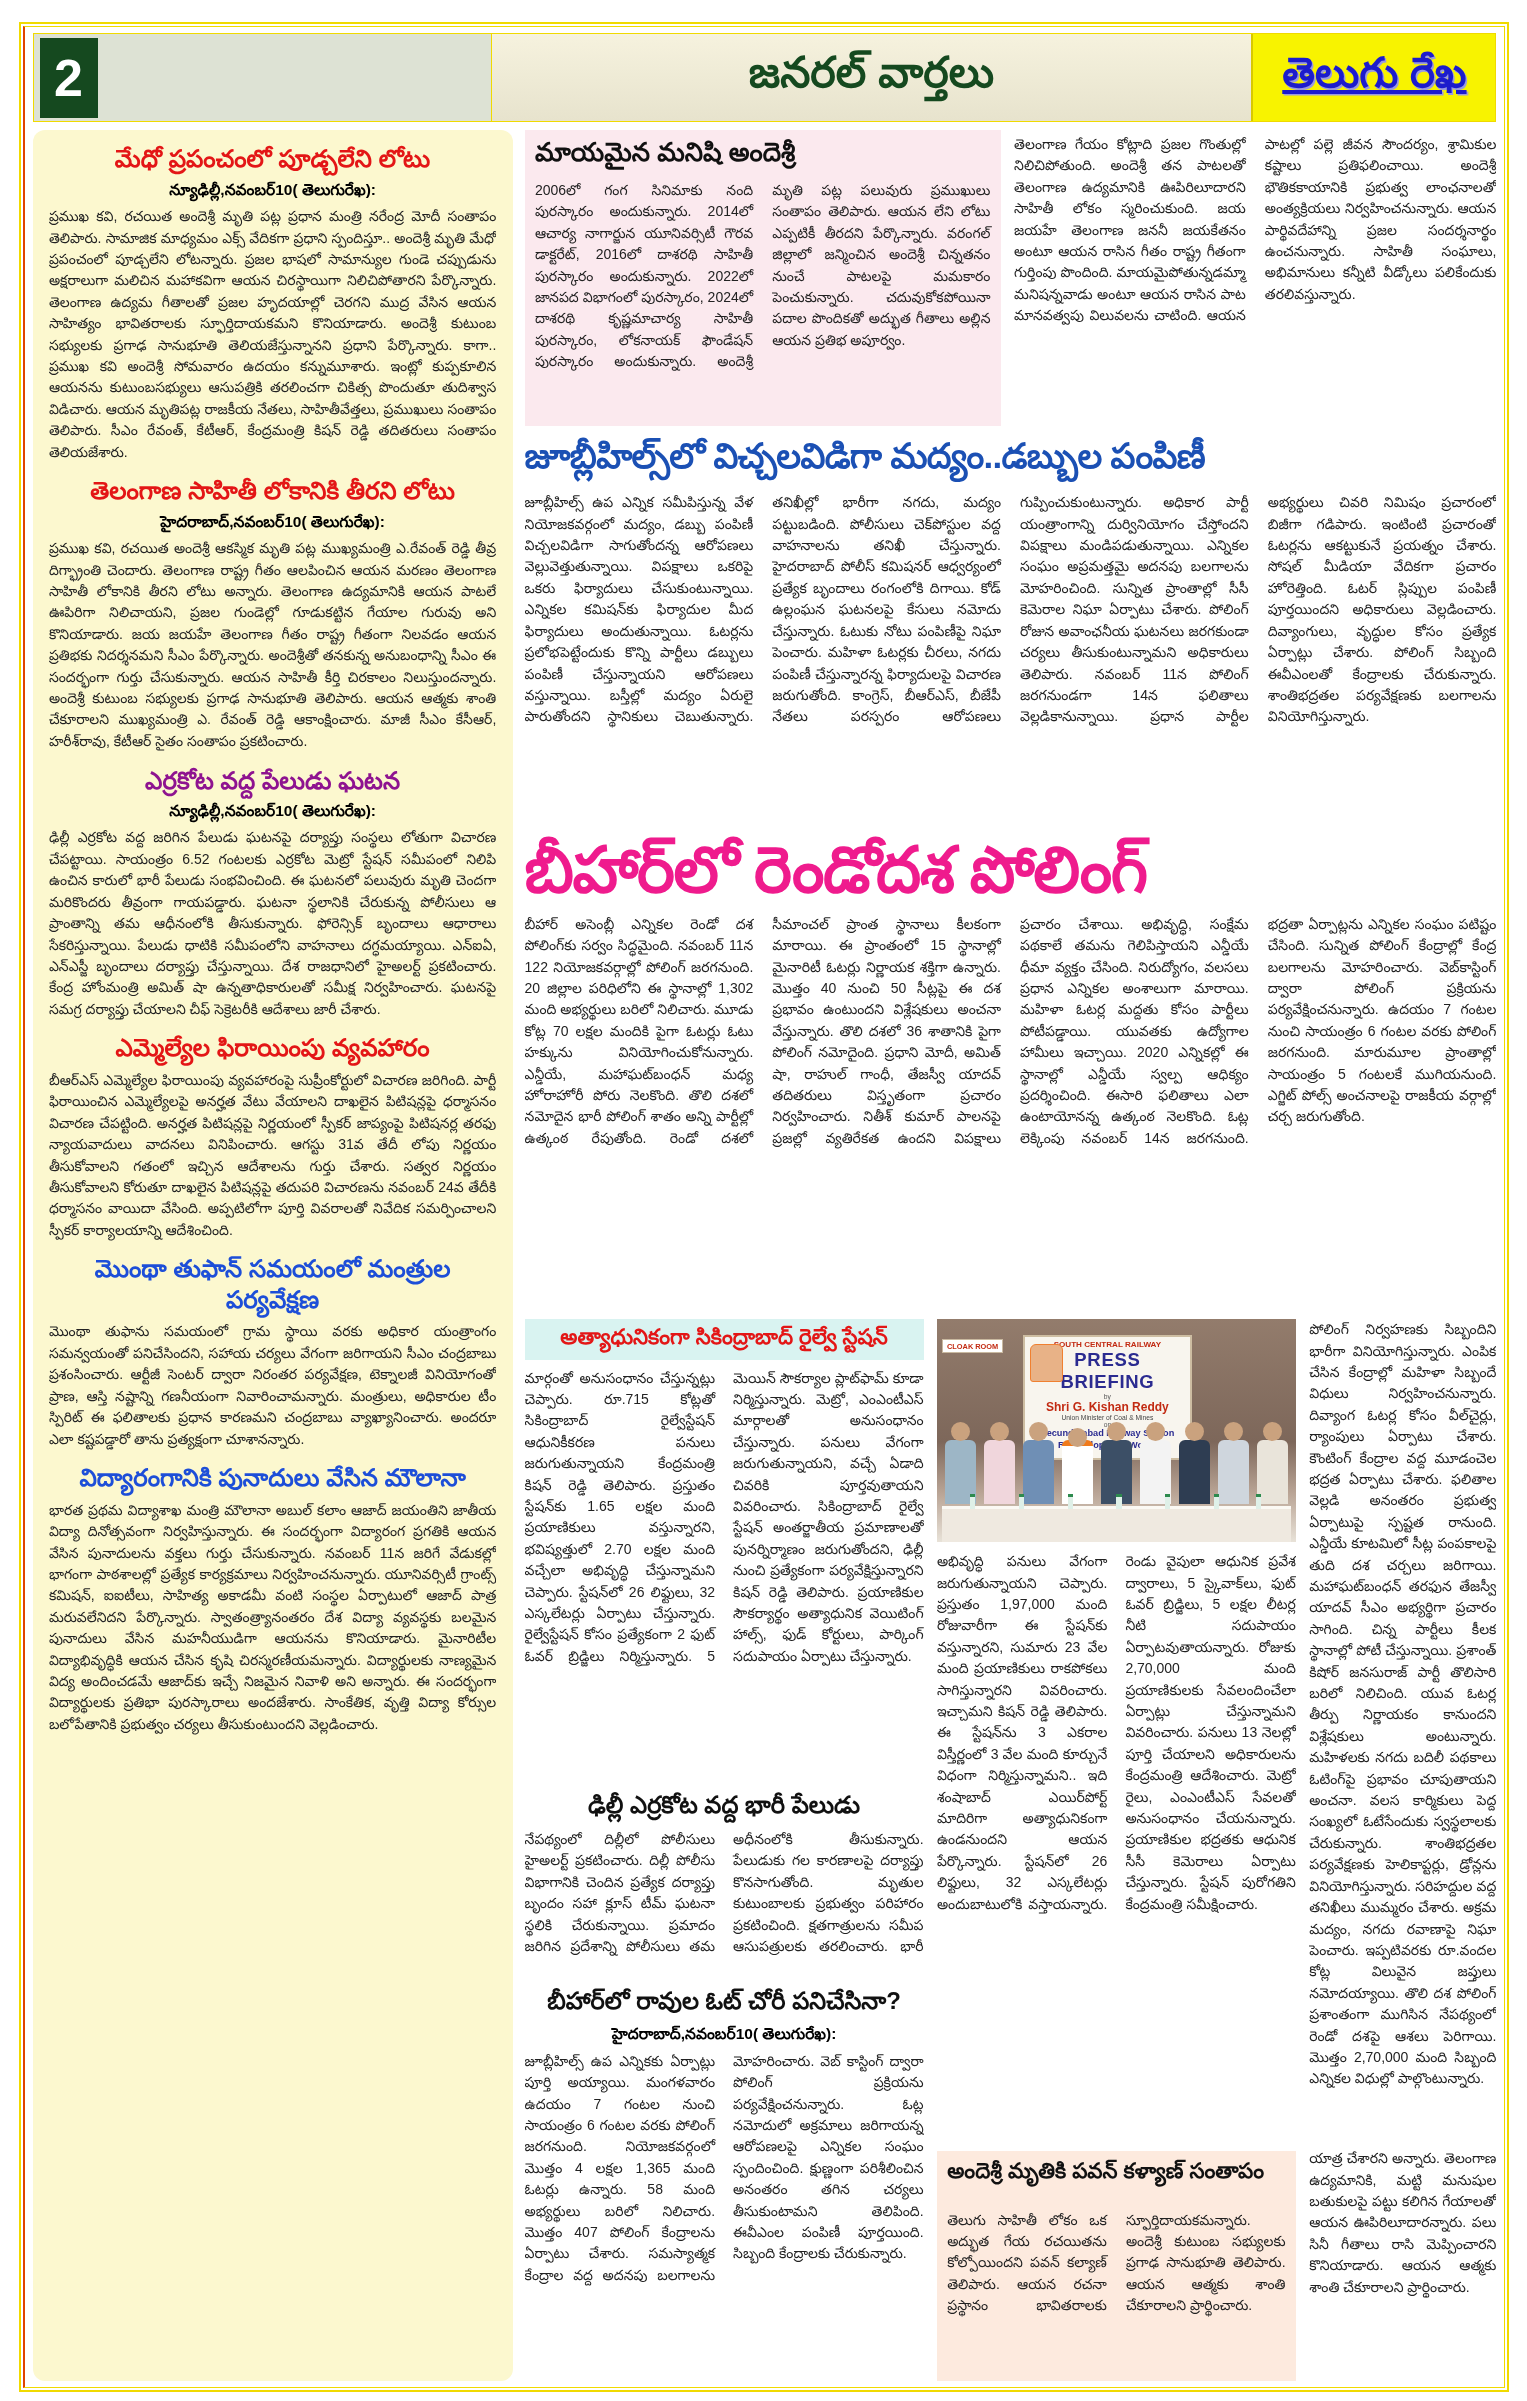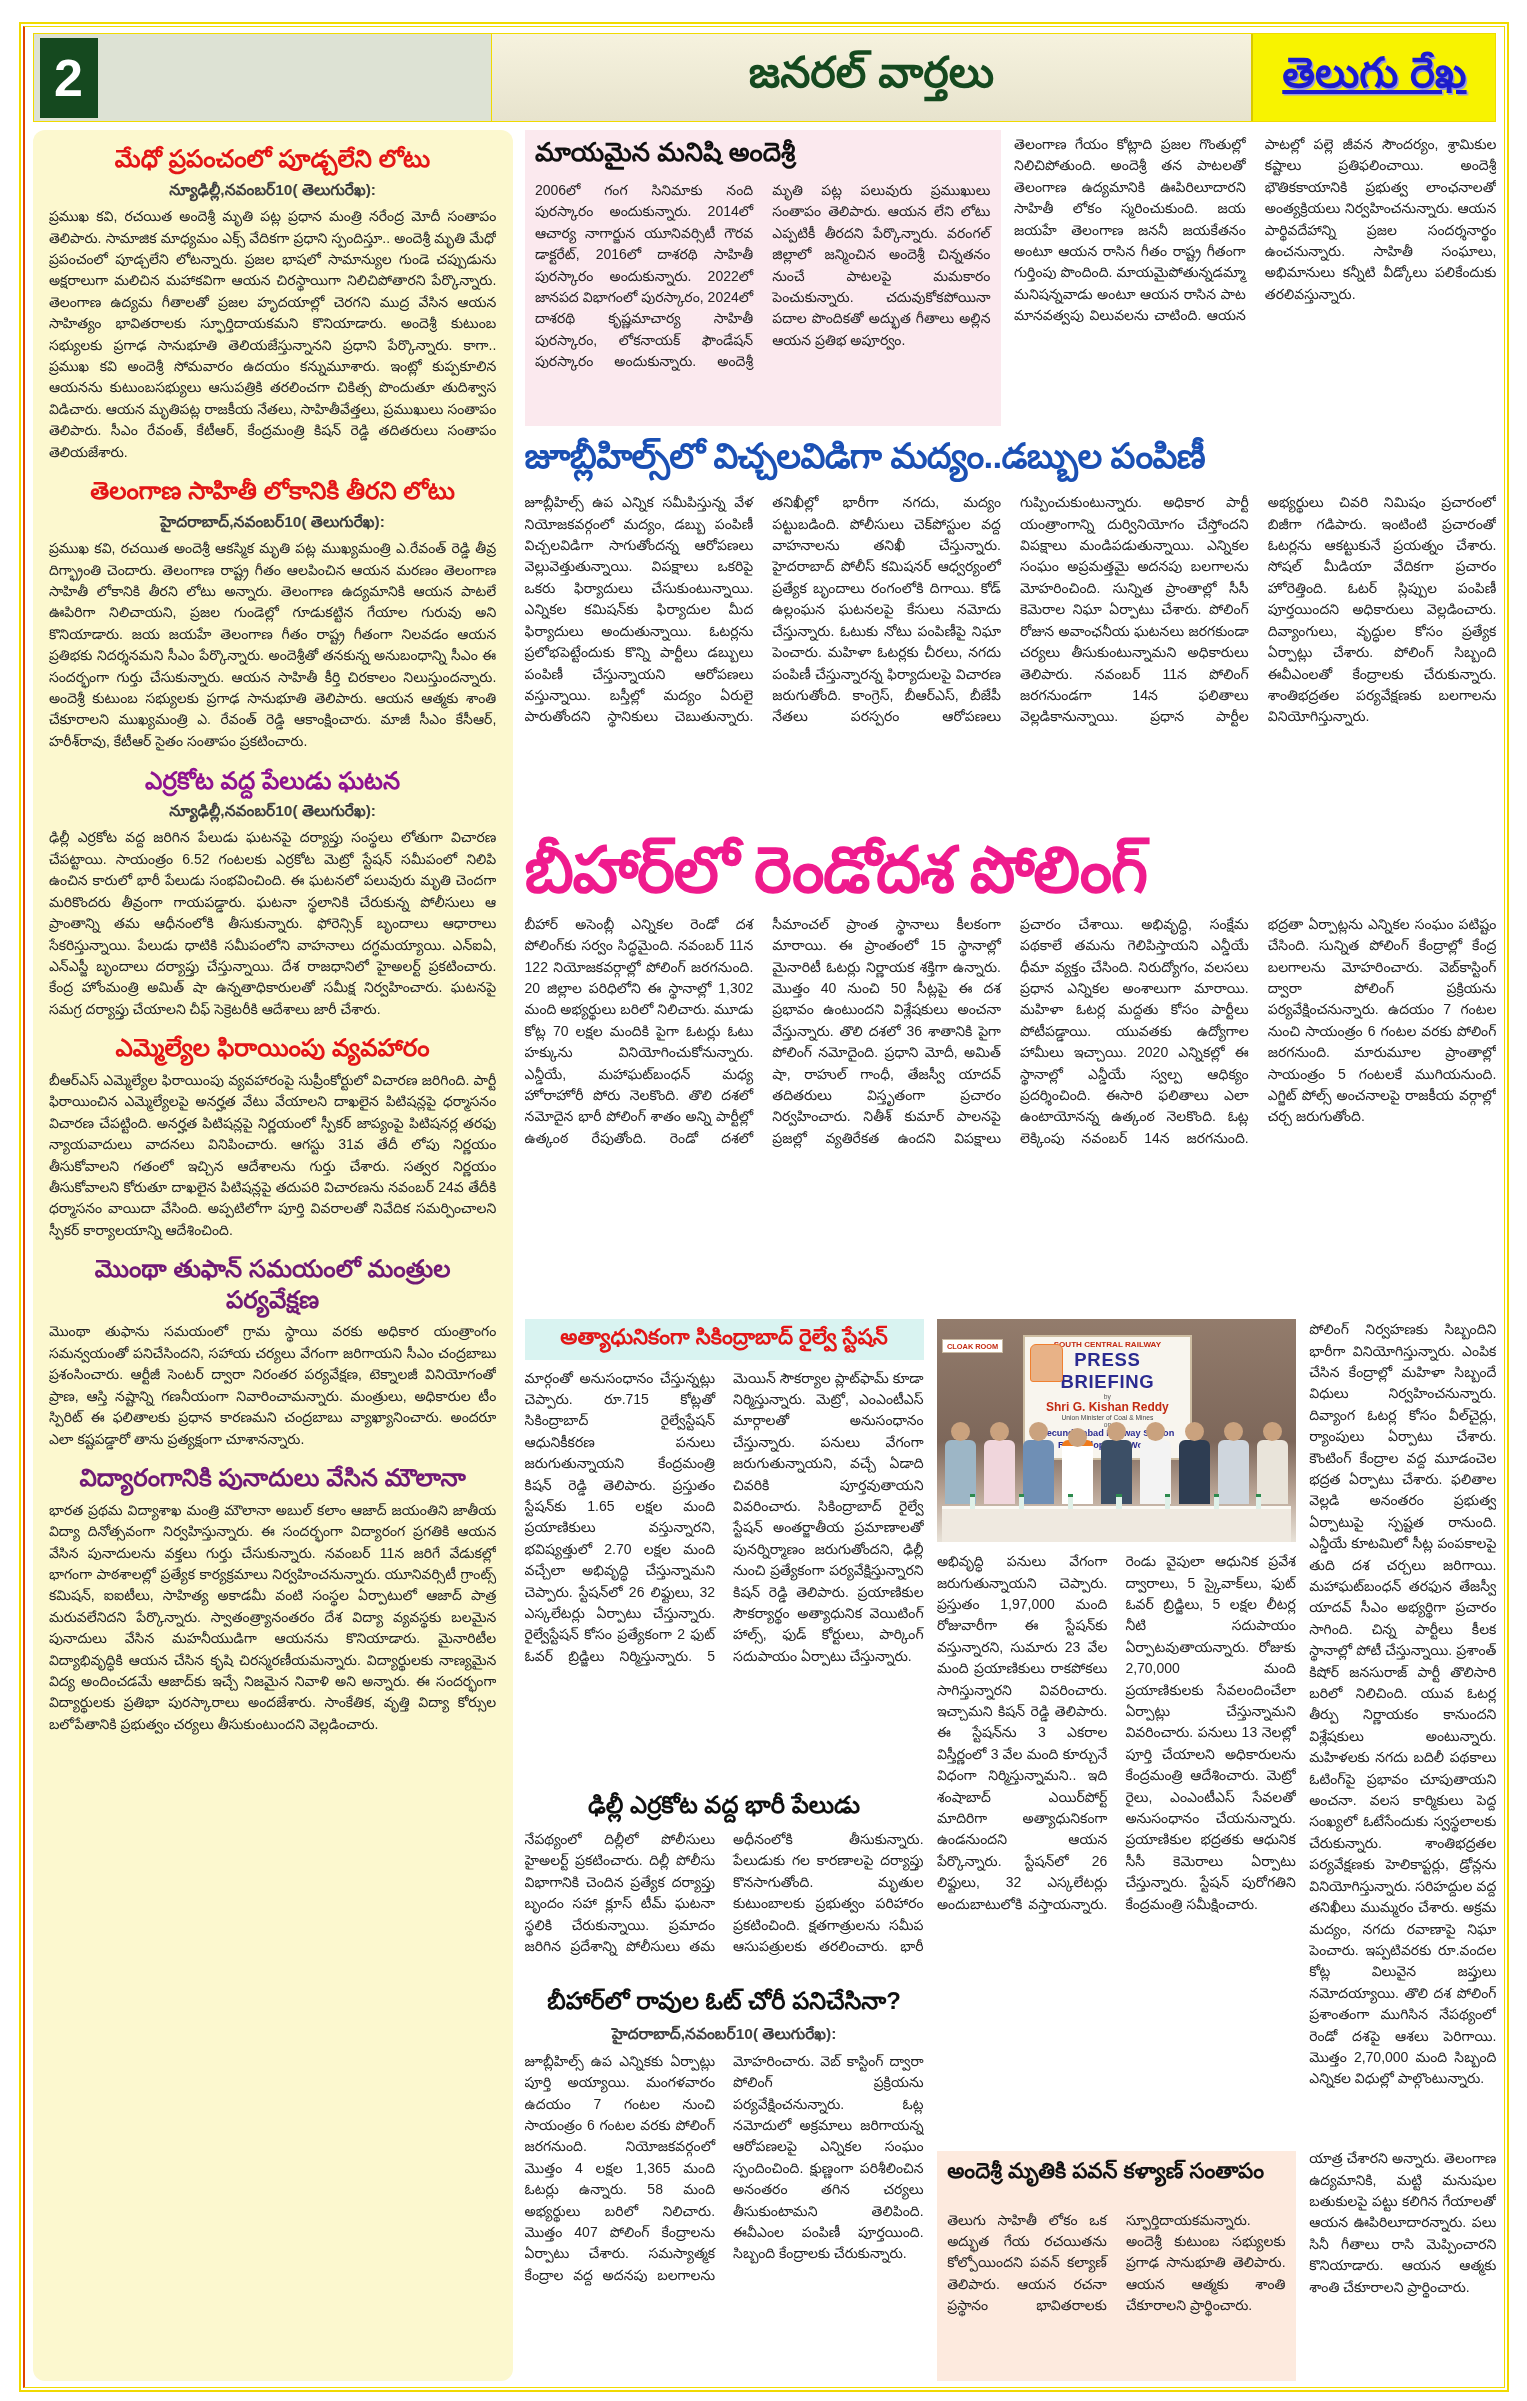--- a/index.html
+++ b/index.html
@@ -17,29 +17,29 @@
   .ribbon.site { font-size:18.5px; font-weight:bold; }
   .ribbon.date { font-size:24.4px; font-weight:bold; }
   .hdr-center { flex:1; background:linear-gradient(180deg,#f6f2de,#e7e3cd); display:flex; align-items:center; justify-content:center; }
   .hdr-center .sect { color:#15491f; font-size:43px; font-weight:800; }
   .hdr-right { width:244px; background:#f8f300; border-left:2.2px solid #d8c800; display:flex; align-items:center; justify-content:center; }
   .brand { color:#1c1ccc; font-size:42px; font-weight:800; text-decoration:underline; text-shadow:1.5px 1.5px 0 #9a9ae0; }
 
   
   .content { flex:1; display:flex; gap:12px; padding-top:7.4px; overflow:hidden; }
   p.body { font-size:14px; line-height:21.4px; text-align:justify; color:#222; }
-  .dl { font-size:15.5px; font-weight:bold; text-align:center; margin:3px 0 4.4px; color:#404040; }
+  .dl { font-size:15.5px; font-weight:bold; text-align:center; margin:3px 0 4.4px; color:#000000; }
 
   
   .leftcol { width:480px; background:#fcf8cf; padding:10.3px 16.3px; overflow:hidden; flex:0 0 auto;border-radius:12px; }
   .la { margin-bottom:13.3px; }
   .la h2 { font-size:24.4px; font-weight:800; text-align:center; line-height:1.25; margin:4.4px 0 6px; }
   .hl-red { color:#e31616; }
   .hl-purple { color:#8e1390; }
-  .hl-black { color:#701a75; }
+  .hl-black { color:#1d4ed8; }
   .la .clip { overflow:hidden; }
 
   
   .main { flex:1; display:flex; flex-direction:column; overflow:hidden; }
 
   .topA { display:flex; gap:13.3px; height:296px; overflow:hidden; }
   .topA-left { width:49%; background:#fbe9ee; padding:7.4px 10.3px; overflow:hidden; }
   .topA-left h2 { font-size:26px; font-weight:800; margin-bottom:6px; color:#111; }
   .topA-right { flex:1; overflow:hidden; padding-top:4.4px; }
   .cols2 { column-count:2; column-gap:19px; }

